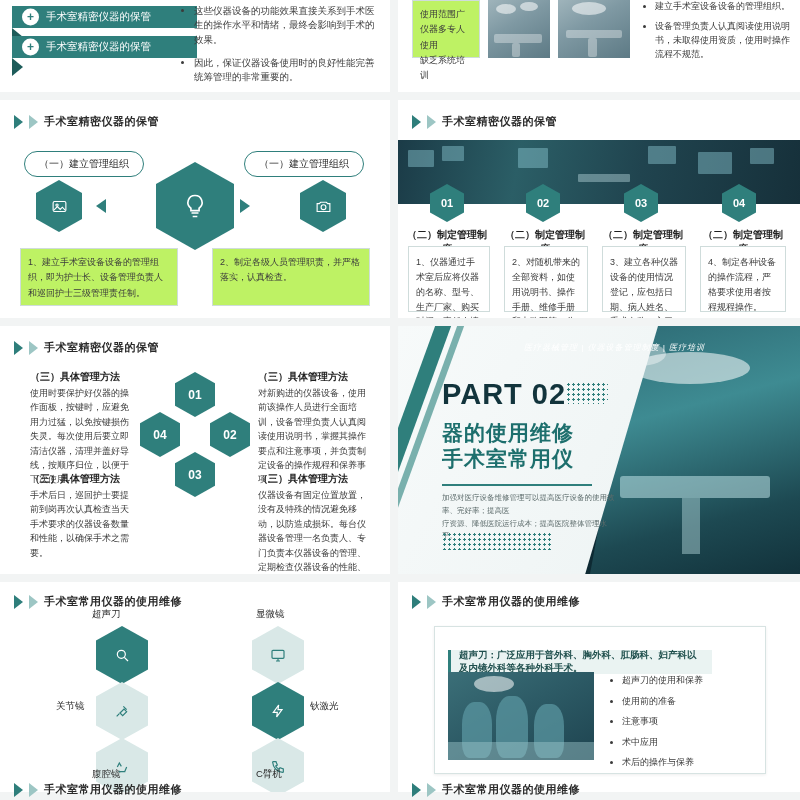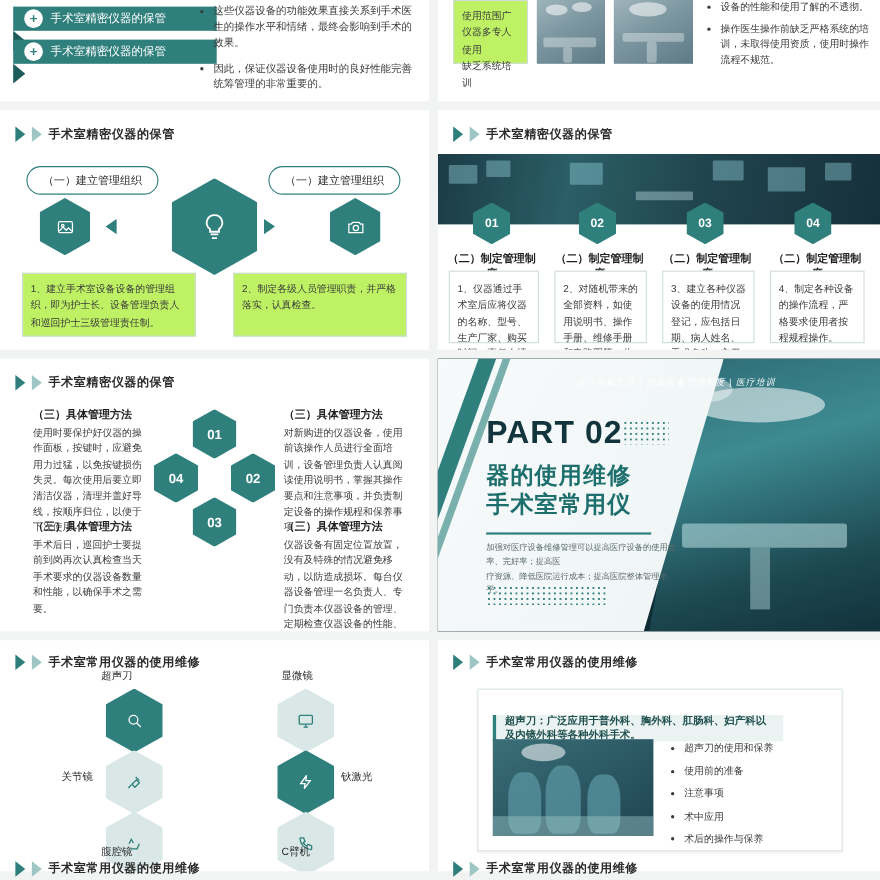--- a/index.html
+++ b/index.html
@@ -345,22 +345,22 @@
     </div>
 
     <div class="photo" style="left:160px; top:0px; width:72px; height:58px;">
       <div class="lamp" style="left:14px; top:2px; width:34px; height:13px;"></div>
       <div class="bed" style="left:8px; top:30px; width:56px; height:8px;"></div>
       <div class="bed" style="left:30px; top:38px; width:9px; height:19px;"></div>
     </div>
 
     <div class="bullets-b" style="left:246px; top:0px; width:150px;">
       <ul>
-        <li>设备的性能和使用了解的不透彻。</li>
-        <li>操作医生操作前缺乏严格系统的培训，未取得使用资质，使用时操作流程不规范。</li>
+        <li>建立手术室设备设备的管理组织。</li>
+        <li>设备管理负责人认真阅读使用说明书，未取得使用资质，使用时操作流程不规范。</li>
       </ul>
     </div>
   </div>
 
   <div class="slide" id="slideC">
     <div class="ribbon-title" style="left:14px; top:14px;">
       <span class="ribbon-chev"></span>
       <span class="ribbon-chev pale"></span>
       <span class="ribbon-text">
         <span>手术室精密仪器的保管</span>

